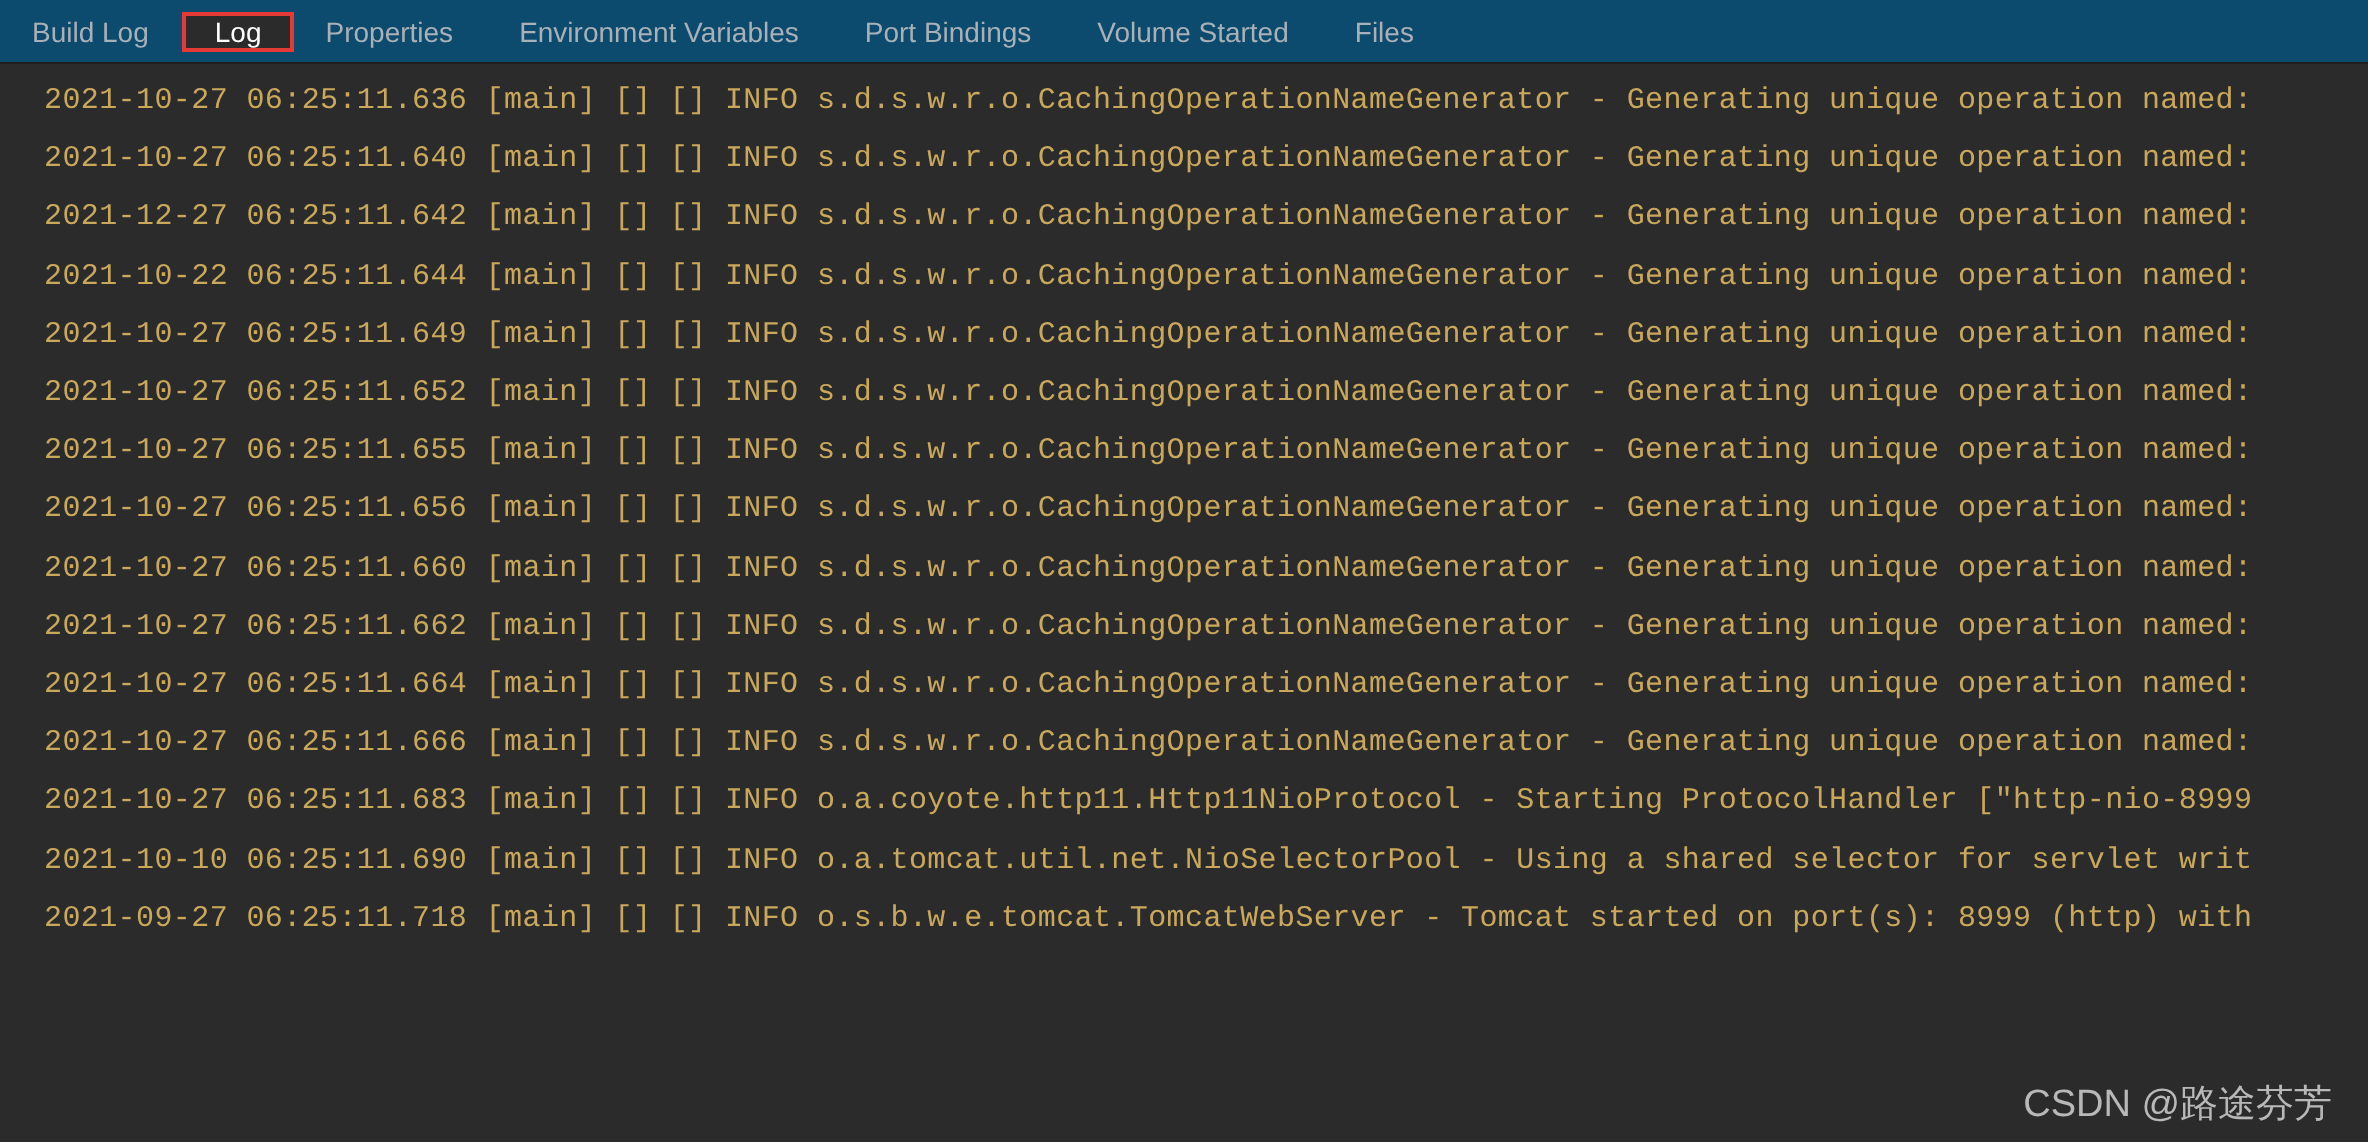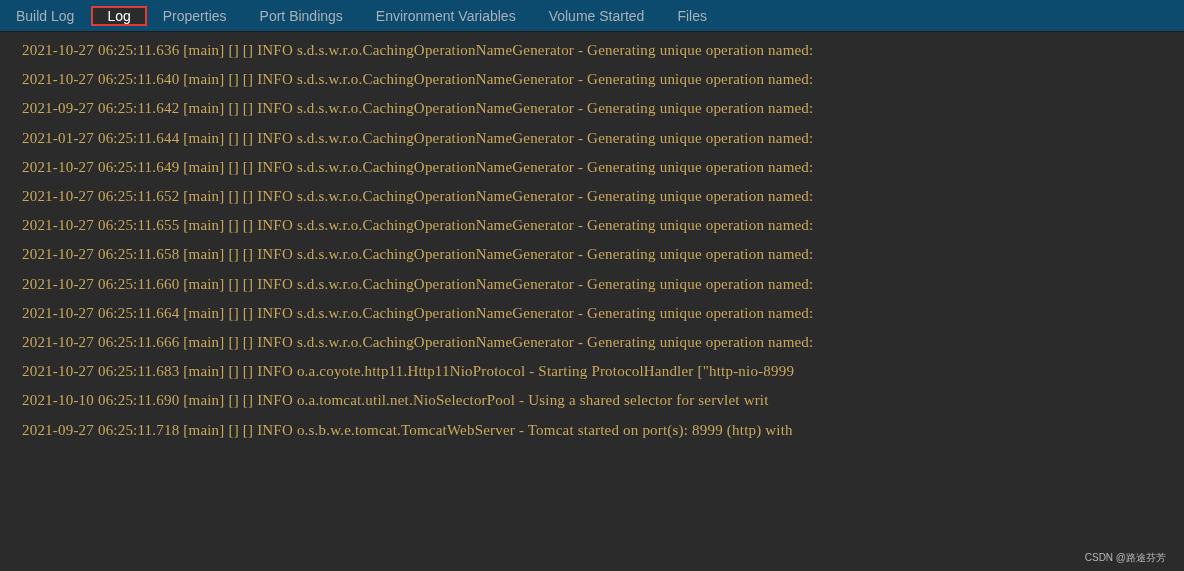--- a/index.html
+++ b/index.html
@@ -35,63 +35,64 @@
       color: #ffffff;
       border-bottom: 2px solid #3d9af2;
       background-color: #2b2b2b;
     }
     .tab.highlighted {
       border: 2px solid #e53935;
       padding: 0 14px;
     }
     .log-content {
       padding: 4px 0 0 0;
-      font-family: Liberation Serif, serif;
+      font-family: Liberation Mono, monospace;
       font-size: 15px;
       line-height: 29.2px;
       color: #c9a85c;
       white-space: nowrap;
       overflow: hidden;
     }
     .log-line {
       padding-left: 22px;
       letter-spacing: 0.2px;
     }
     .watermark {
       position: absolute;
       bottom: 6px;
       right: 18px;
       color: #b8b8b8;
-      font-size: 10px;
+      font-size: 19px;
       font-family: Arial, sans-serif;
     }
   </style>
 </head>
 <body>
 
 <div class="tab-bar">
   <div class="tab">Build Log</div>
   <div class="tab active highlighted">Log</div>
   <div class="tab">Properties</div>
+  <div class="tab">Environment Variables</div>
   <div class="tab">Port Bindings</div>
-  <div class="tab">Environment Variables</div>
   <div class="tab">Volume Started</div>
   <div class="tab">Files</div>
 </div>
 
 <div class="log-content">
   <div class="log-line">2021-10-27 06:25:11.636 [main] [] [] INFO  s.d.s.w.r.o.CachingOperationNameGenerator - Generating unique operation named:</div>
   <div class="log-line">2021-10-27 06:25:11.640 [main] [] [] INFO  s.d.s.w.r.o.CachingOperationNameGenerator - Generating unique operation named:</div>
-  <div class="log-line">2021-09-27 06:25:11.642 [main] [] [] INFO  s.d.s.w.r.o.CachingOperationNameGenerator - Generating unique operation named:</div>
-  <div class="log-line">2021-01-27 06:25:11.644 [main] [] [] INFO  s.d.s.w.r.o.CachingOperationNameGenerator - Generating unique operation named:</div>
+  <div class="log-line">2021-12-27 06:25:11.642 [main] [] [] INFO  s.d.s.w.r.o.CachingOperationNameGenerator - Generating unique operation named:</div>
+  <div class="log-line">2021-10-22 06:25:11.644 [main] [] [] INFO  s.d.s.w.r.o.CachingOperationNameGenerator - Generating unique operation named:</div>
   <div class="log-line">2021-10-27 06:25:11.649 [main] [] [] INFO  s.d.s.w.r.o.CachingOperationNameGenerator - Generating unique operation named:</div>
   <div class="log-line">2021-10-27 06:25:11.652 [main] [] [] INFO  s.d.s.w.r.o.CachingOperationNameGenerator - Generating unique operation named:</div>
   <div class="log-line">2021-10-27 06:25:11.655 [main] [] [] INFO  s.d.s.w.r.o.CachingOperationNameGenerator - Generating unique operation named:</div>
-  <div class="log-line">2021-10-27 06:25:11.658 [main] [] [] INFO  s.d.s.w.r.o.CachingOperationNameGenerator - Generating unique operation named:</div>
+  <div class="log-line">2021-10-27 06:25:11.656 [main] [] [] INFO  s.d.s.w.r.o.CachingOperationNameGenerator - Generating unique operation named:</div>
   <div class="log-line">2021-10-27 06:25:11.660 [main] [] [] INFO  s.d.s.w.r.o.CachingOperationNameGenerator - Generating unique operation named:</div>
+  <div class="log-line">2021-10-27 06:25:11.662 [main] [] [] INFO  s.d.s.w.r.o.CachingOperationNameGenerator - Generating unique operation named:</div>
   <div class="log-line">2021-10-27 06:25:11.664 [main] [] [] INFO  s.d.s.w.r.o.CachingOperationNameGenerator - Generating unique operation named:</div>
   <div class="log-line">2021-10-27 06:25:11.666 [main] [] [] INFO  s.d.s.w.r.o.CachingOperationNameGenerator - Generating unique operation named:</div>
   <div class="log-line">2021-10-27 06:25:11.683 [main] [] [] INFO  o.a.coyote.http11.Http11NioProtocol - Starting ProtocolHandler ["http-nio-8999</div>
   <div class="log-line">2021-10-10 06:25:11.690 [main] [] [] INFO  o.a.tomcat.util.net.NioSelectorPool - Using a shared selector for servlet writ</div>
   <div class="log-line">2021-09-27 06:25:11.718 [main] [] [] INFO  o.s.b.w.e.tomcat.TomcatWebServer - Tomcat started on port(s): 8999 (http) with</div>
 </div>
 
 <div class="watermark">CSDN @路途芬芳</div>
 
 </body></html>

